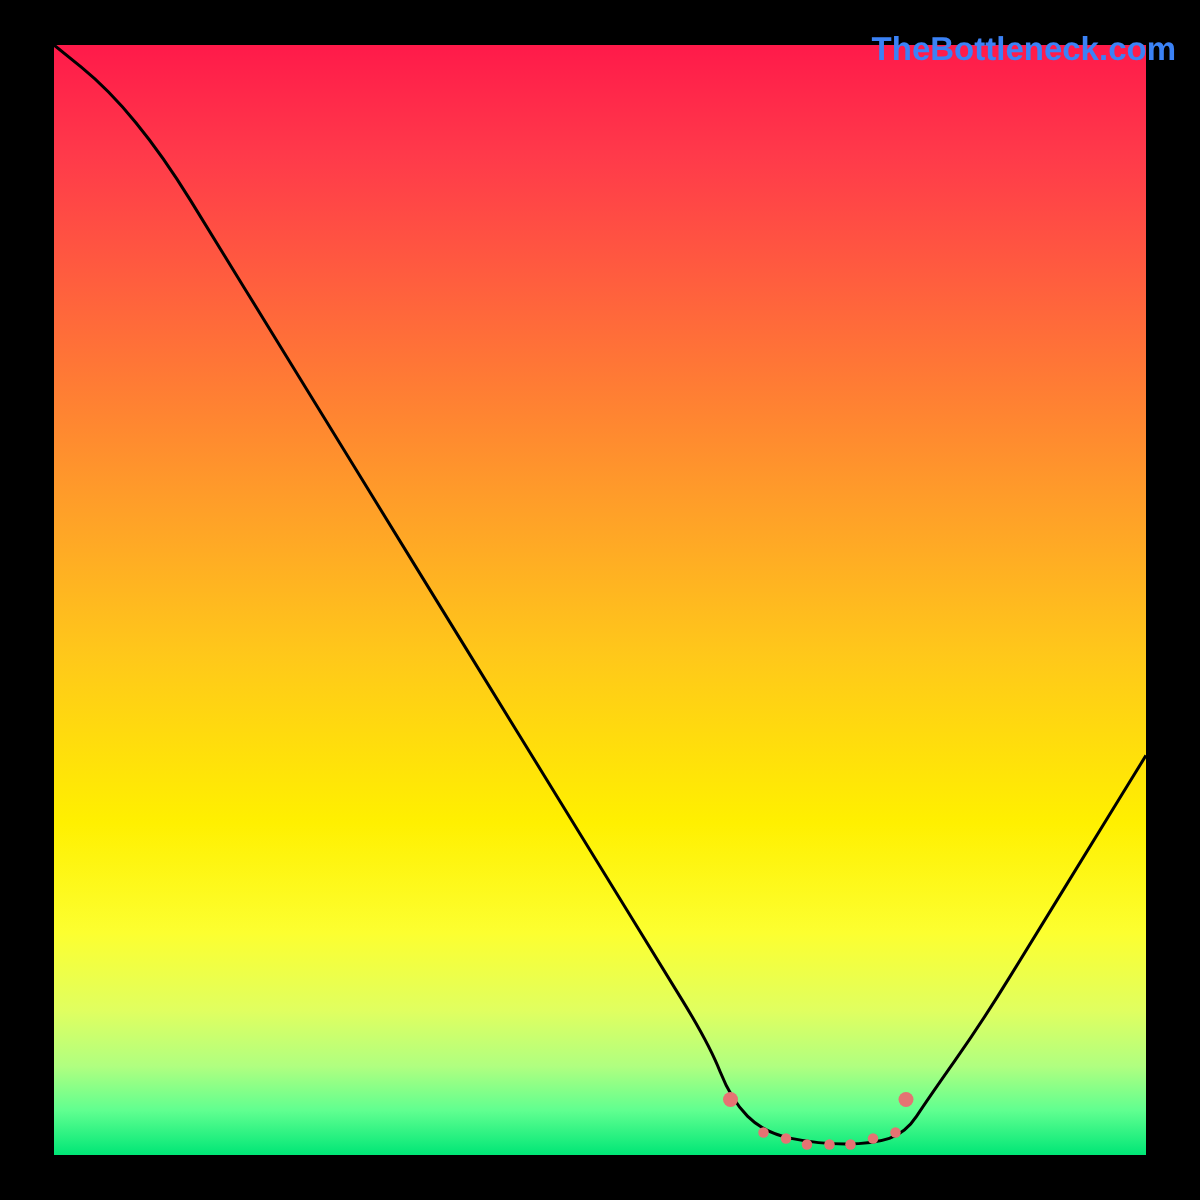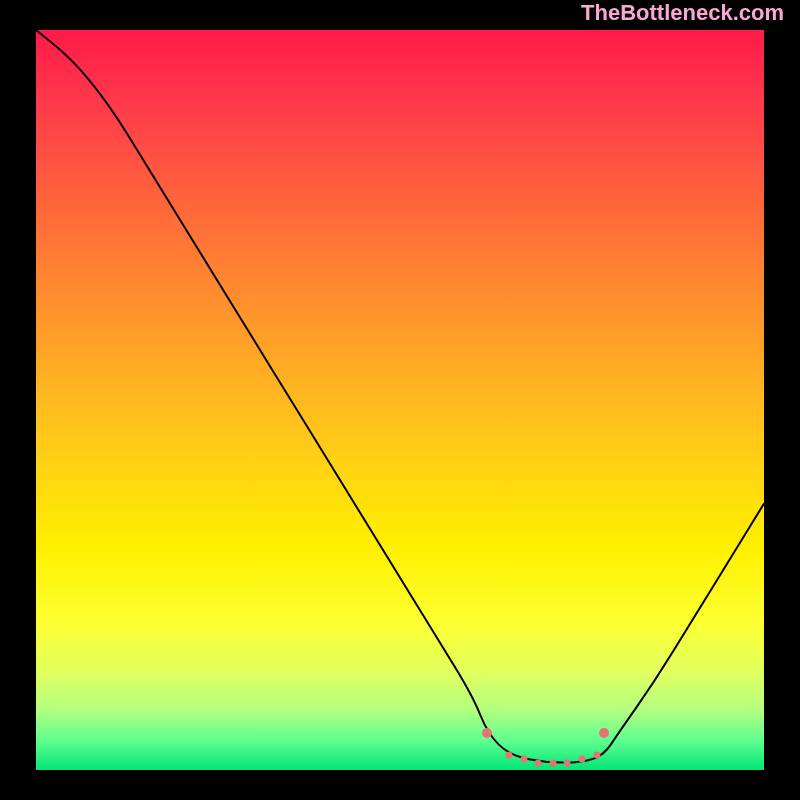--- a/index.html
+++ b/index.html
@@ -6,25 +6,25 @@
   body {
     width: 800px;
     height: 800px;
     background: #000;
     position: relative;
     overflow: hidden;
     font-family: Arial, sans-serif;
   }
   .watermark {
     position: absolute;
-    top: 0;
+    top: 20px;
     right: 16px;
     font-size: 22px;
     font-weight: bold;
-    color: #f9a8d4;
+    color: #3b82f6;
     z-index: 10;
   }
   .chart-area {
     position: absolute;
     left: 36px;
     top: 30px;
     width: 728px;
     height: 740px;
   }
   .gradient-bg {

